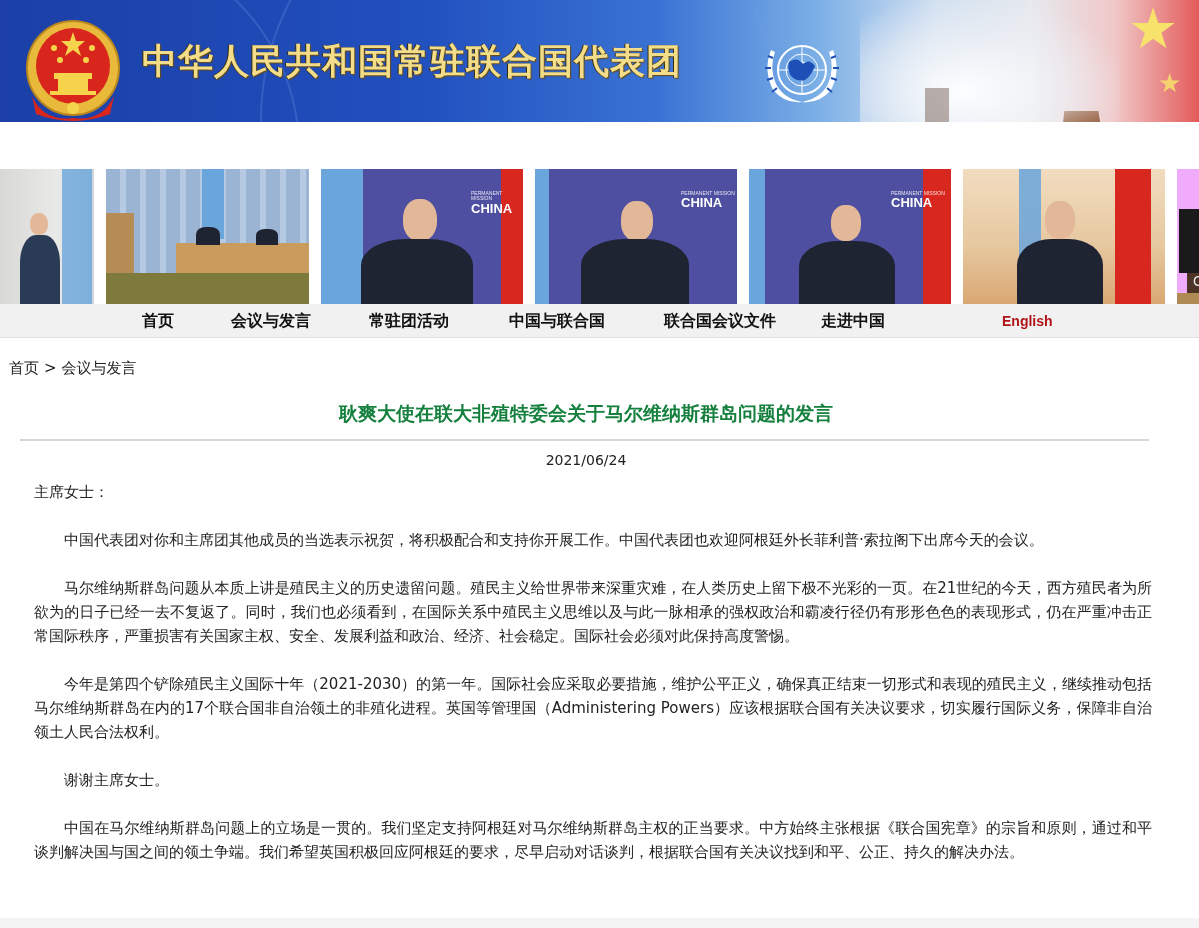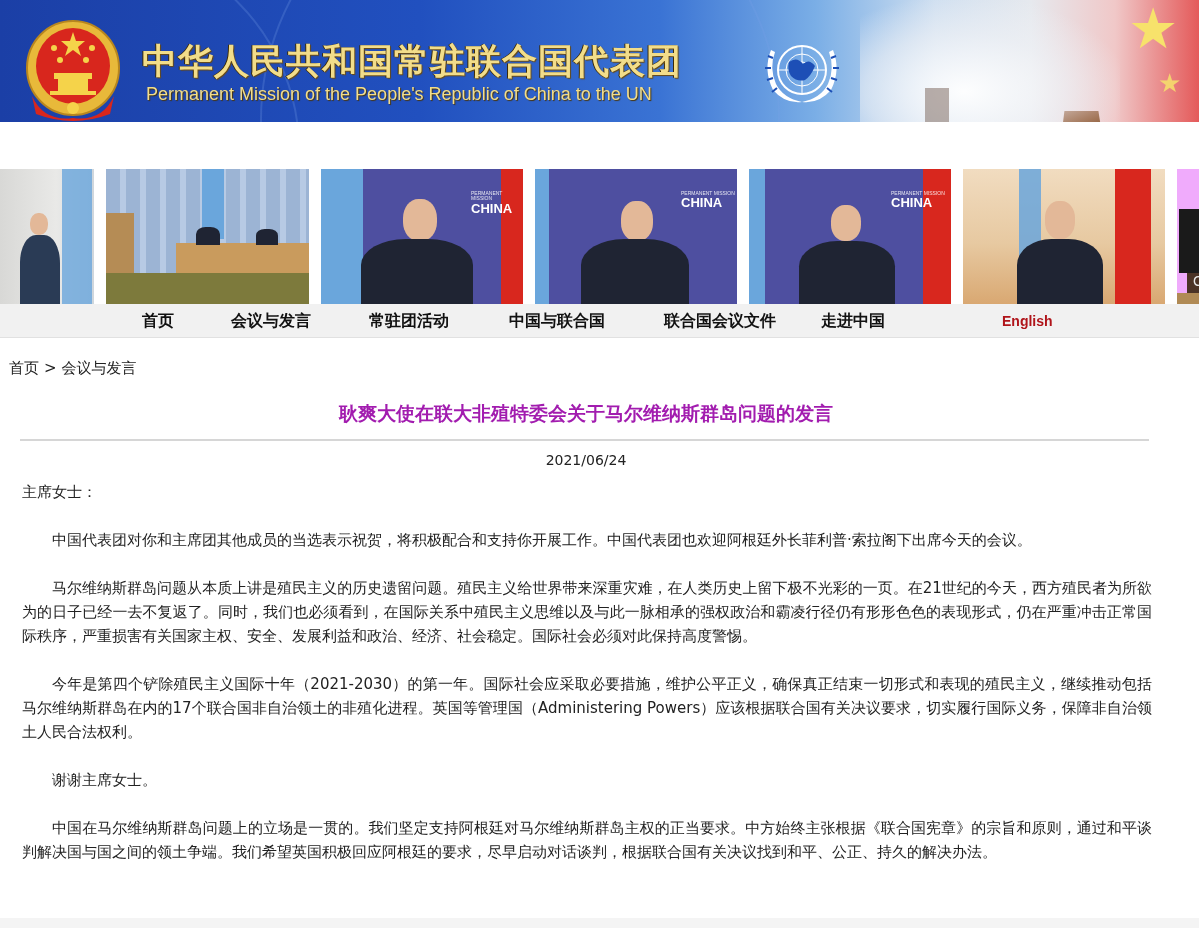--- a/index.html
+++ b/index.html
@@ -78,35 +78,35 @@
   .breadcrumb {
     position: absolute; left: 9px; top: 359px; font-size: 15px; color: #222; white-space: nowrap;
   }
   .breadcrumb span { cursor: default; }
   .breadcrumb .crumb-link { cursor: pointer; }
   .breadcrumb .sep { margin: 0 5px; }
 
   
   .article-title {
     position: absolute; left: 0; width: 1172px; top: 401px; text-align: center;
-    font-size: 19px; font-weight: bold; color: #a21caf;
+    font-size: 19px; font-weight: bold; color: #15803d;
   }
   .title-rule {
     position: absolute; left: 20px; top: 439px; width: 1129px; height: 2px; background: #d6d6d6;
   }
   .article-date {
     position: absolute; left: 0; width: 1172px; top: 452px; text-align: center;
     font-size: 14px; color: #222; font-family: "DejaVu Sans", sans-serif;
   }
   .article-body {
     position: absolute; left: 22px; top: 480px; width: 1130px;
     font-size: 15px; line-height: 24px; color: #222;
     font-family: "DejaVu Sans", sans-serif;
   }
-  .article-body p { margin-bottom: 24px; text-align: justify; }
+  .article-body p { margin-bottom: 24px; text-align: justify; margin-left: 12px; }
   .article-body p.indent { text-indent: 2em; }
   .footer-strip {
     position: absolute; left: 0; top: 918px; width: 1199px; height: 10px; background: #f4f4f4;
   }
 </style>
 </head>
 <body>
 
 <div class="banner">
   <div class="arc" style="left:-120px;top:-60px;width:420px;height:420px;"></div>
@@ -121,21 +121,20 @@
     <circle cx="36" cy="42" r="3" fill="#f5d34a"></circle>
     <circle cx="62" cy="42" r="3" fill="#f5d34a"></circle>
     <rect x="30" y="55" width="38" height="6" fill="#f5d34a"></rect>
     <rect x="34" y="61" width="30" height="12" fill="#f5d34a"></rect>
     <rect x="26" y="73" width="46" height="4" fill="#f5d34a"></rect>
     <path d="M8,78 Q20,104 49,100 Q78,104 90,78 L86,96 Q49,110 12,96 Z" fill="#d8261d"></path>
     <circle cx="49" cy="90" r="6" fill="#f5d34a"></circle>
   </svg>
 
   <div class="banner-title-cn">中华人民共和国常驻联合国代表团</div>
-  <div class="banner-title-en">Permanent Mission of the People's Republic of China to the UN</div>
 
   <svg class="un-logo" viewBox="0 0 90 74">
     <circle cx="45" cy="34" r="24" fill="none" stroke="#ffffff" stroke-width="2"></circle>
     <circle cx="45" cy="34" r="16" fill="none" stroke="#ffffff" stroke-width="1"></circle>
     <circle cx="45" cy="34" r="8" fill="none" stroke="#ffffff" stroke-width="1"></circle>
     <line x1="21" y1="34" x2="69" y2="34" stroke="#ffffff" stroke-width="1"></line>
     <line x1="45" y1="10" x2="45" y2="58" stroke="#ffffff" stroke-width="1"></line>
     <path d="M32,26 Q40,20 46,28 Q52,22 58,30 Q54,40 48,44 Q40,46 34,40 Q30,34 32,26 Z" fill="#1d4fb6"></path>
     <path d="M14,14 Q6,34 16,54 Q28,68 45,66 Q26,62 19,48 Q12,32 18,16 Z" fill="#ffffff"></path>
     <path d="M76,14 Q84,34 74,54 Q62,68 45,66 Q64,62 71,48 Q78,32 72,16 Z" fill="#ffffff"></path>

